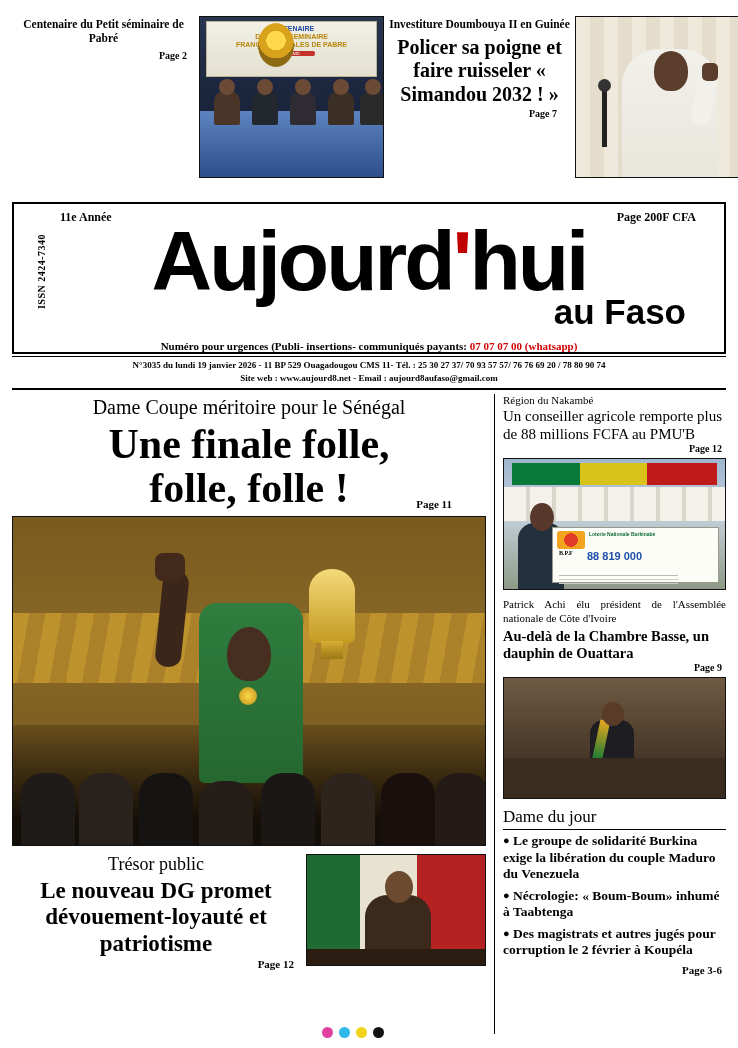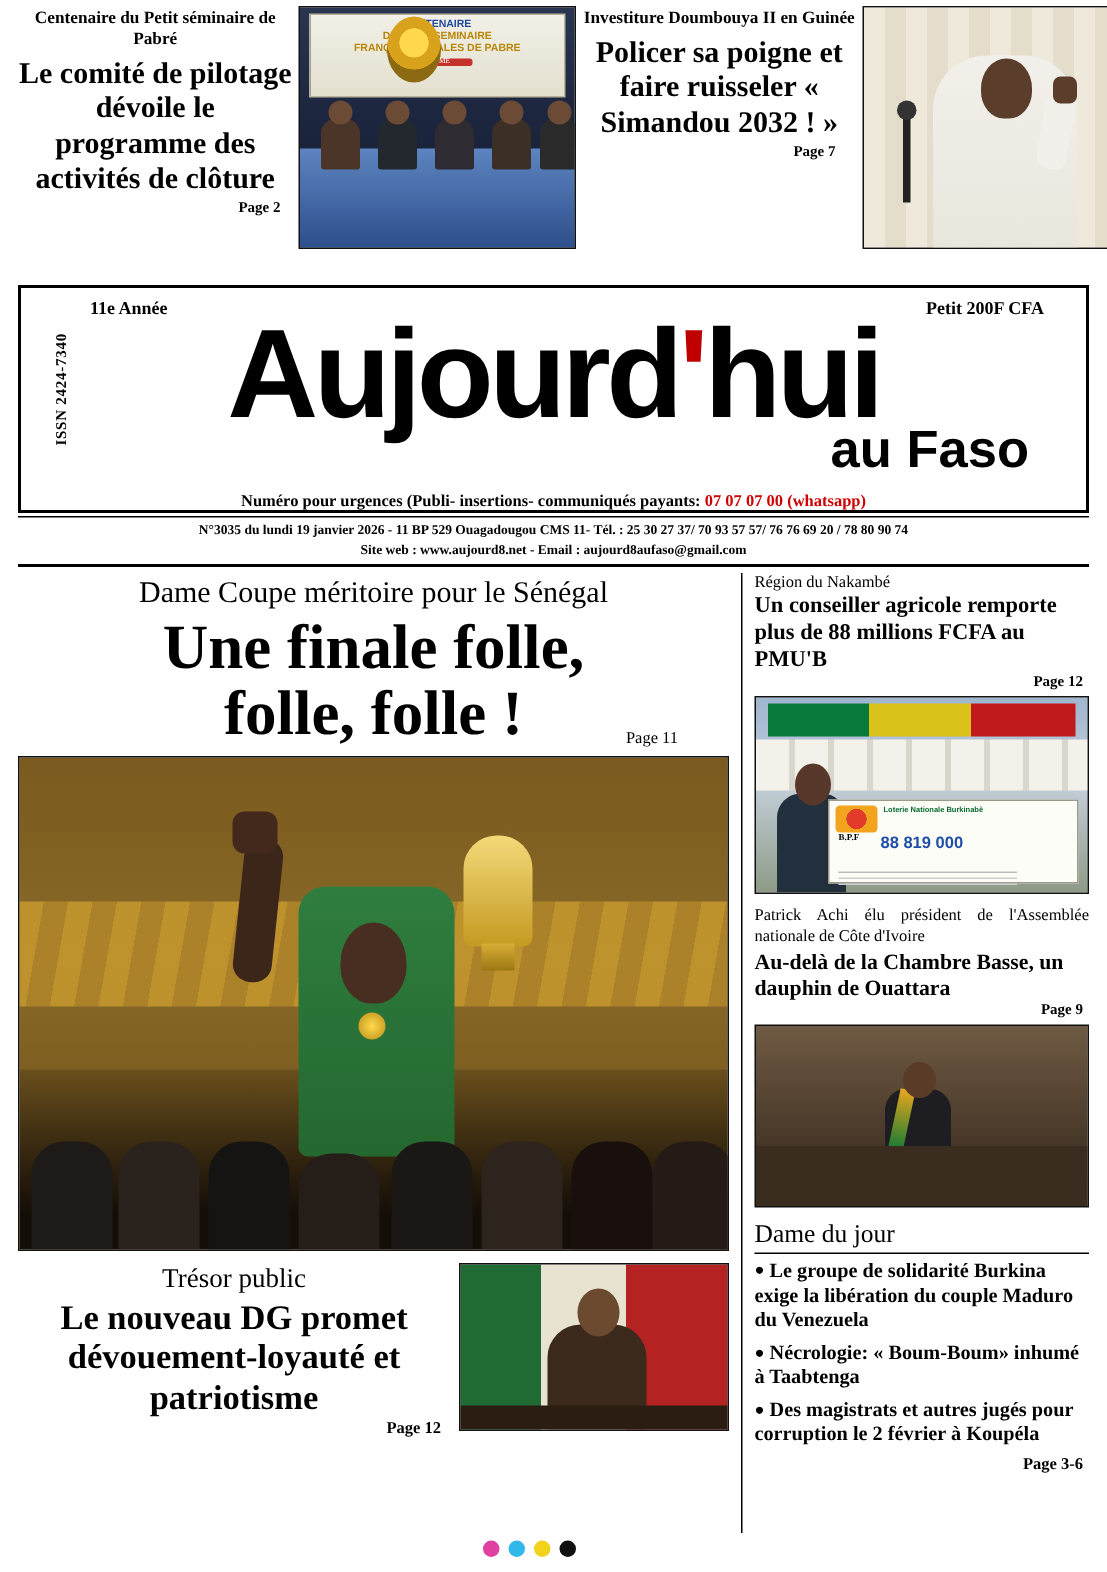--- a/index.html
+++ b/index.html
@@ -10,21 +10,21 @@
     background: #ffffff;
     font-family: "Liberation Serif", serif;
     color: #000000;
     position: relative;
     overflow: hidden;
   }
   .page {
     width: 738px;
     height: 1048px;
     position: relative;
-    padding: 4px 12px 0 12px;
+    padding: 16px 12px 0 12px;
   }
 
   
   .teaser-strip {
     display: flex;
     align-items: flex-start;
     height: 182px;
     gap: 4px;
   }
   .teaser-col {
@@ -210,21 +210,21 @@
   .lead-head {
     text-align: center;
     font-size: 42px;
     font-weight: bold;
     line-height: 1.05;
     margin-top: 4px;
   }
   .lead-page {
     text-align: right;
     font-size: 11px;
-    font-weight: normal;
+    font-weight: bold;
     padding-right: 34px;
     margin-top: -12px;
   }
 
   
   .lead-photo {
     margin-top: 6px;
     height: 330px;
     border: 1px solid #111;
     position: relative;
@@ -306,21 +306,21 @@
     position:absolute; left: 78px; bottom: 62px; width: 28px; height: 32px;
     background: #6b4a30; border-radius: 50%;
   }
   .bl-photo .desk {
     position:absolute; left:0; right:0; bottom:0; height: 16px; background:#2b1d12;
   }
 
   
   .rc-kicker { font-size: 11px; margin-bottom: 1px; }
   .rc-head {
-    font-size: 15px; font-weight: bold; line-height: 1.2;
+    font-size: 15px; font-weight: normal; line-height: 1.2;
   }
   .rc-page { text-align: right; font-size: 10px; font-weight: bold; padding-right: 4px; }
 
   .rc-photo1 {
     height: 132px; border: 1px solid #111; margin-top: 4px; position: relative; overflow:hidden;
     background: linear-gradient(180deg,#9fb6cf 0%,#c3cfd9 45%,#8e9a86 100%);
   }
   .rc-photo1 .sign {
     position:absolute; left: 8px; top: 4px; right: 8px; height: 22px;
     background: linear-gradient(90deg,#0a7a3a 0 33%,#d9c31a 33% 66%,#c01a1a 66% 100%);
@@ -422,21 +422,20 @@
 </style>
 </head>
 <body>
 
 <div class="page">
 
   <div class="teaser-strip">
 
     <div class="teaser-col">
       <div class="teaser-kicker">Centenaire du Petit séminaire de Pabré</div>
-      <div class="teaser-head">Le comité de pilotage dévoile le programme des activités de clôture</div>
       <div class="teaser-page">Page 2</div>
     </div>
 
     <div class="teaser-photo ph1">
       <div class="banner">
         <div class="bt">
           <b>CENTENAIRE</b><br>
           <span>DU PETIT SEMINAIRE</span><br>
           <span>FRANÇOIS DE SALES DE PABRE</span>
         </div>
@@ -464,21 +463,21 @@
       <div class="arm"></div>
       <div class="hand"></div>
       <div class="mic"></div>
     </div>
   </div>
 
   <div class="masthead">
     <div class="issn">ISSN 2424-7340</div>
     <div class="mh-top">
       <span>11e Année</span>
-      <span>Petit  200F CFA</span>
+      <span>Page  200F CFA</span>
     </div>
     <div class="logo-word"><span>Aujourd</span><span class="apos">'</span><span>hui</span></div>
     <div class="logo-sub">au Faso</div>
     <div class="urgence">
       <span>Numéro pour urgences (Publi- insertions- communiqués payants:</span>
       <span class="num">07 07 07 00 (whatsapp)</span>
     </div>
   </div>
 
   <div class="infobar">

